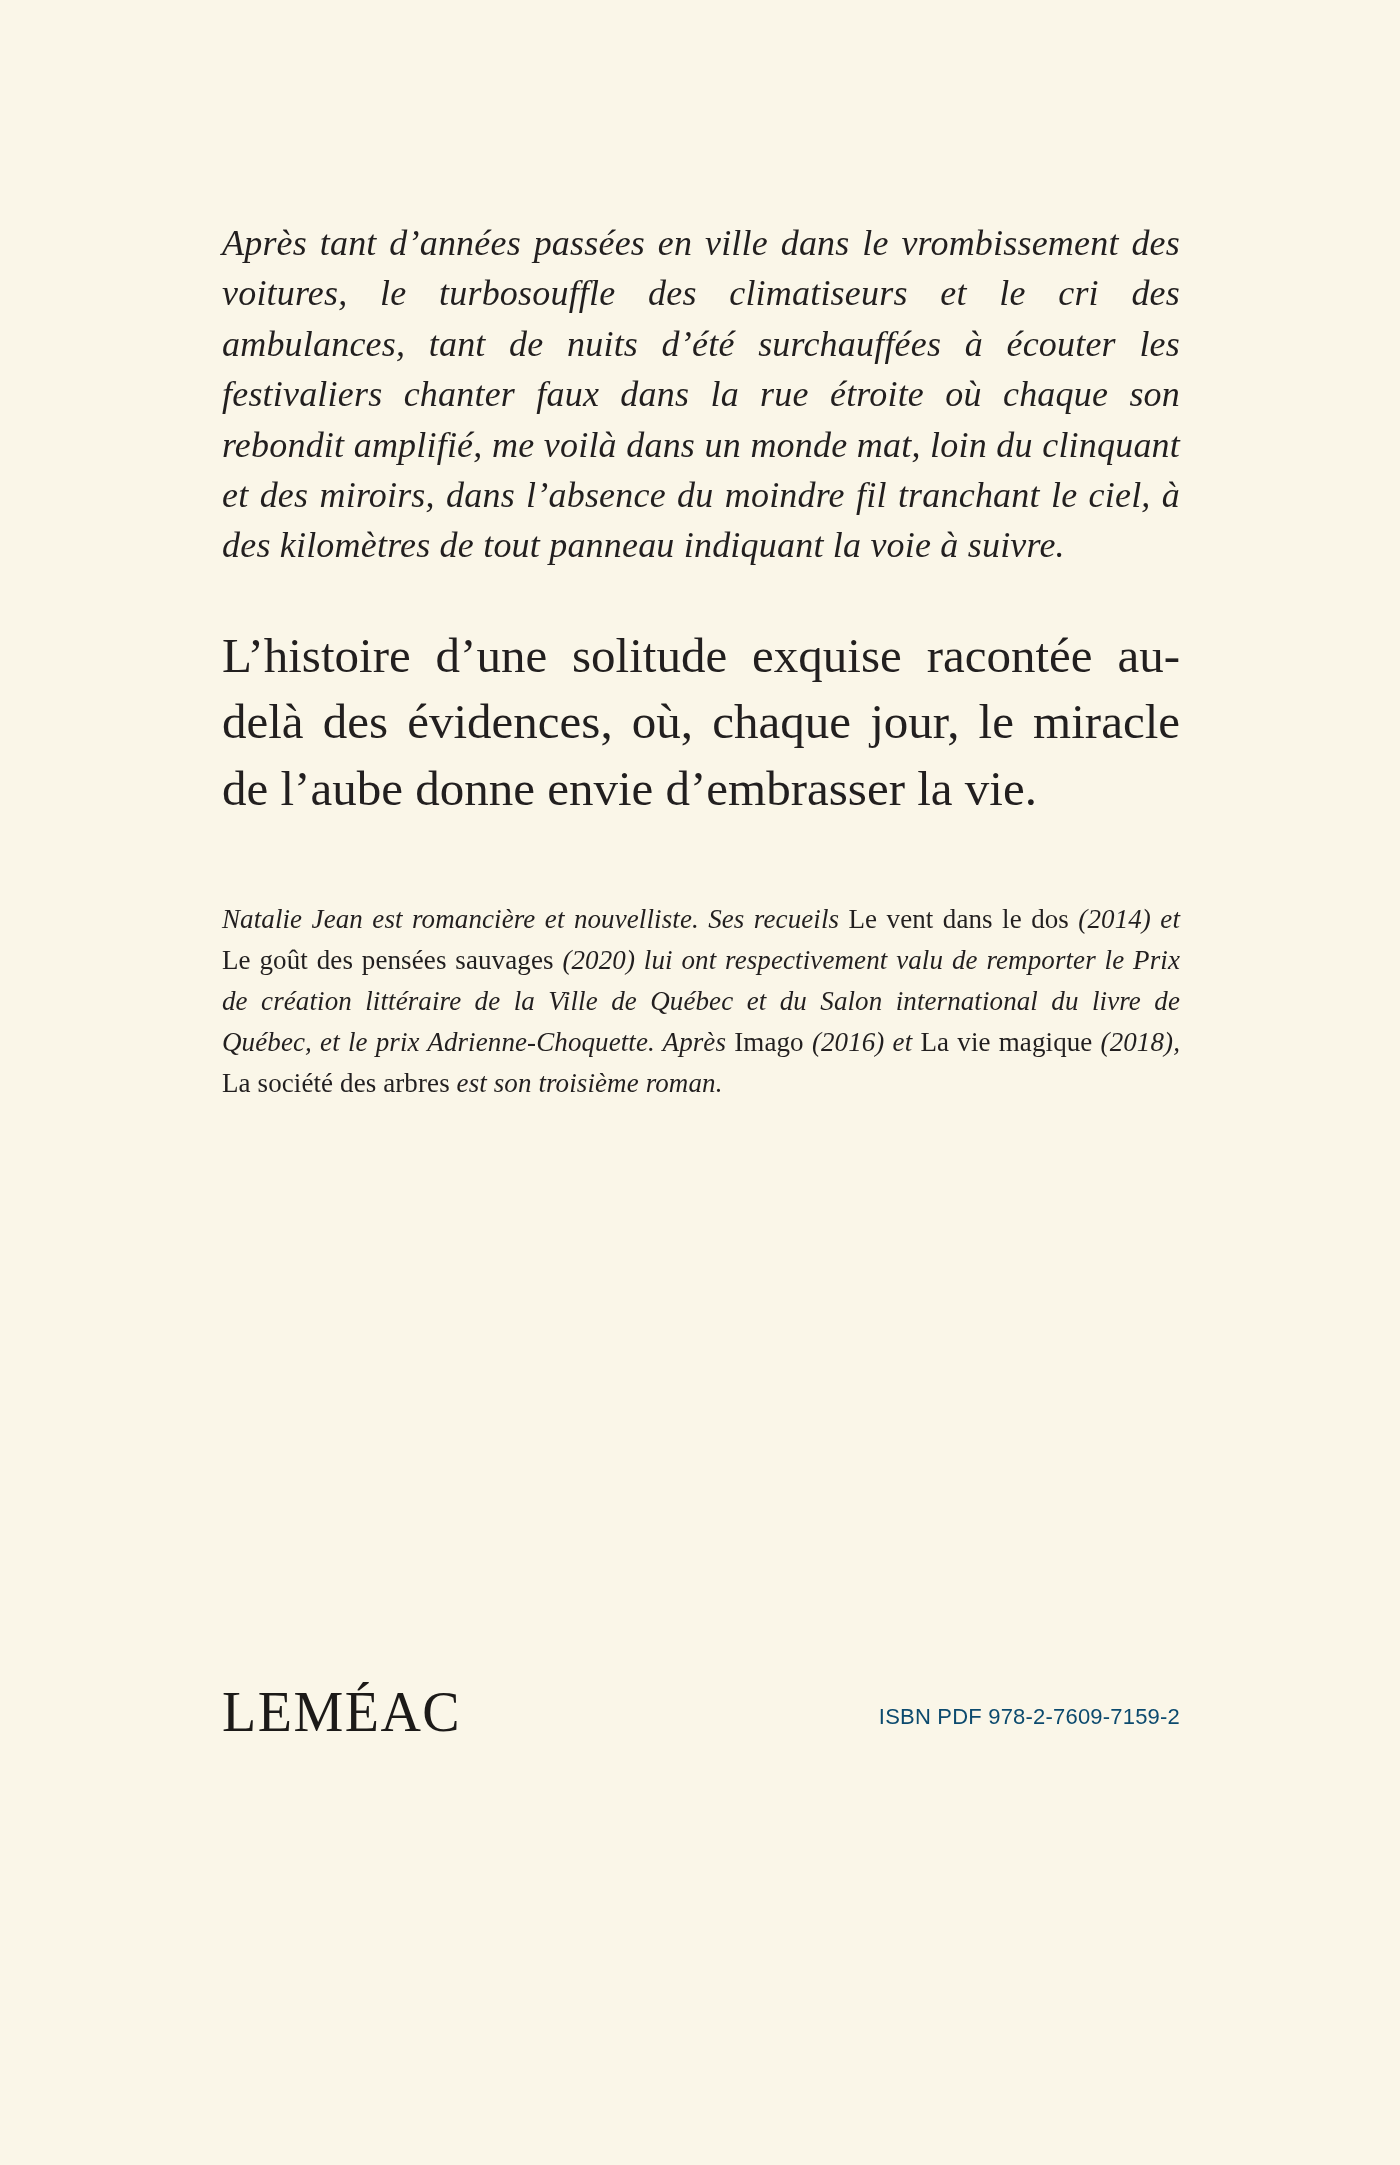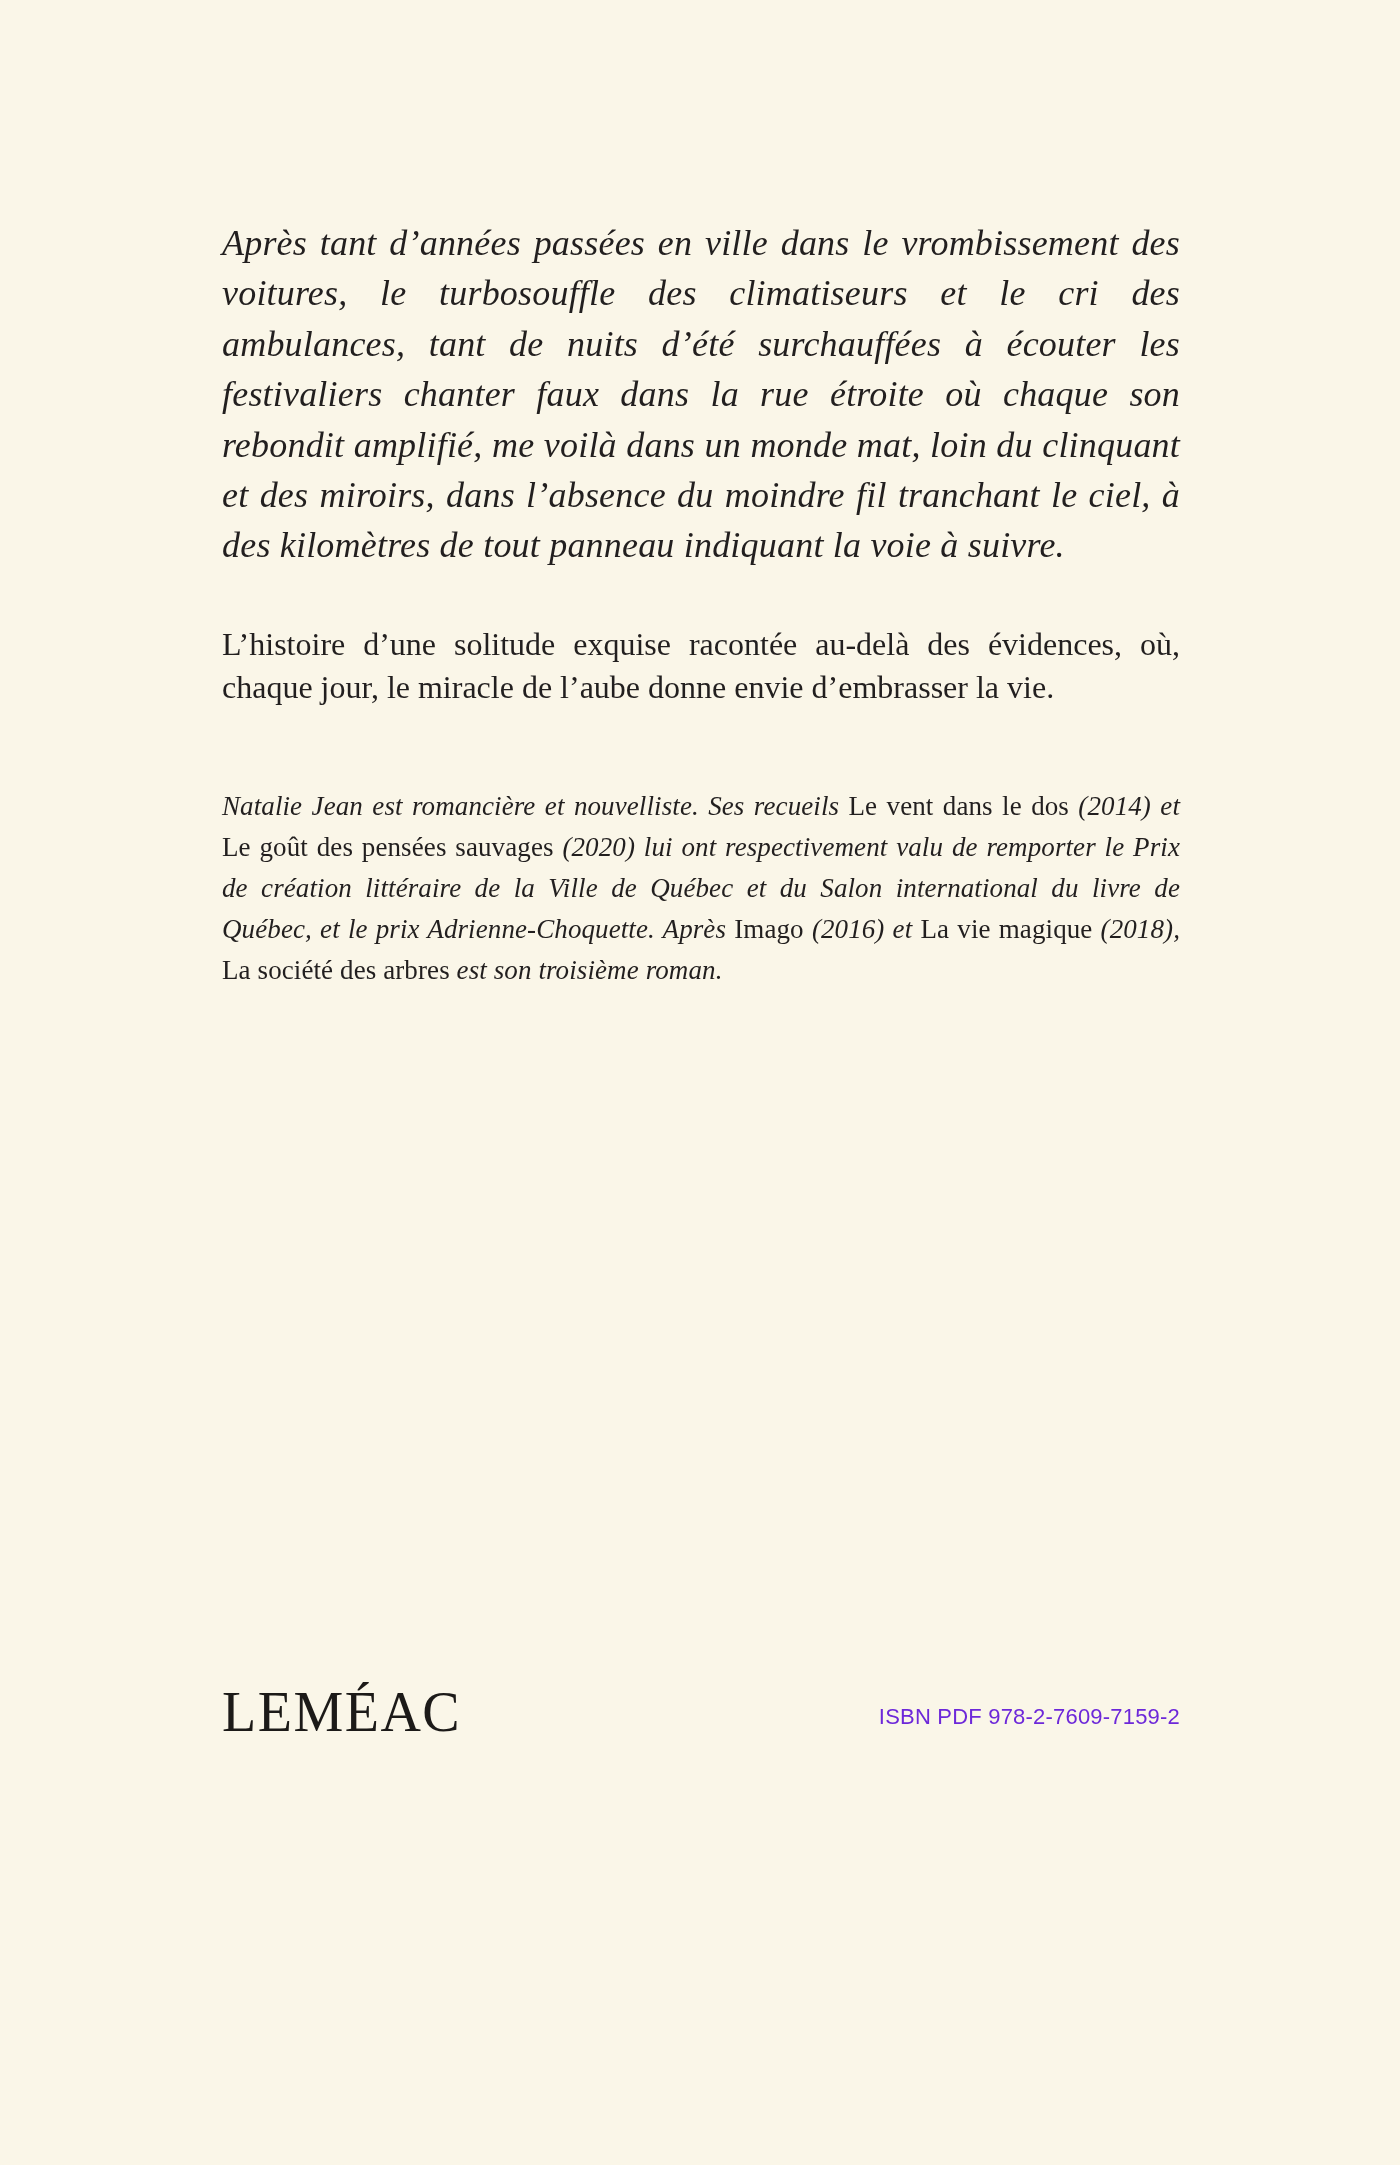--- a/index.html
+++ b/index.html
@@ -39,21 +39,21 @@
     letter-spacing: 0.2px;
   }
   .excerpt-1 {
     margin-bottom: 52px;
   }
   .excerpt-2 {
     margin-bottom: 70px;
   }
   .blurb {
     font-style: normal;
-    font-size: 32px;
+    font-size: 49px;
     line-height: 1.36;
     text-align: justify;
     margin-bottom: 0;
   }
   .bio {
     margin-top: 76px;
     font-style: italic;
     font-size: 27px;
     line-height: 1.52;
     text-align: justify;
@@ -75,21 +75,21 @@
     font-family: "Liberation Serif", "DejaVu Serif", serif;
     font-style: normal;
     font-size: 56px;
     letter-spacing: 1.5px;
     line-height: 1;
     color: #1C1A18;
   }
   .isbn {
     font-family: "Liberation Sans", "DejaVu Sans", sans-serif;
     font-size: 22px;
-    color: #6d28d9;
+    color: #0c4a6e;
     padding-bottom: 10px;
     letter-spacing: 0.2px;
   }
 </style>
 </head>
 <body>
 
 <div class="cover">
 
   <div class="text-block">

